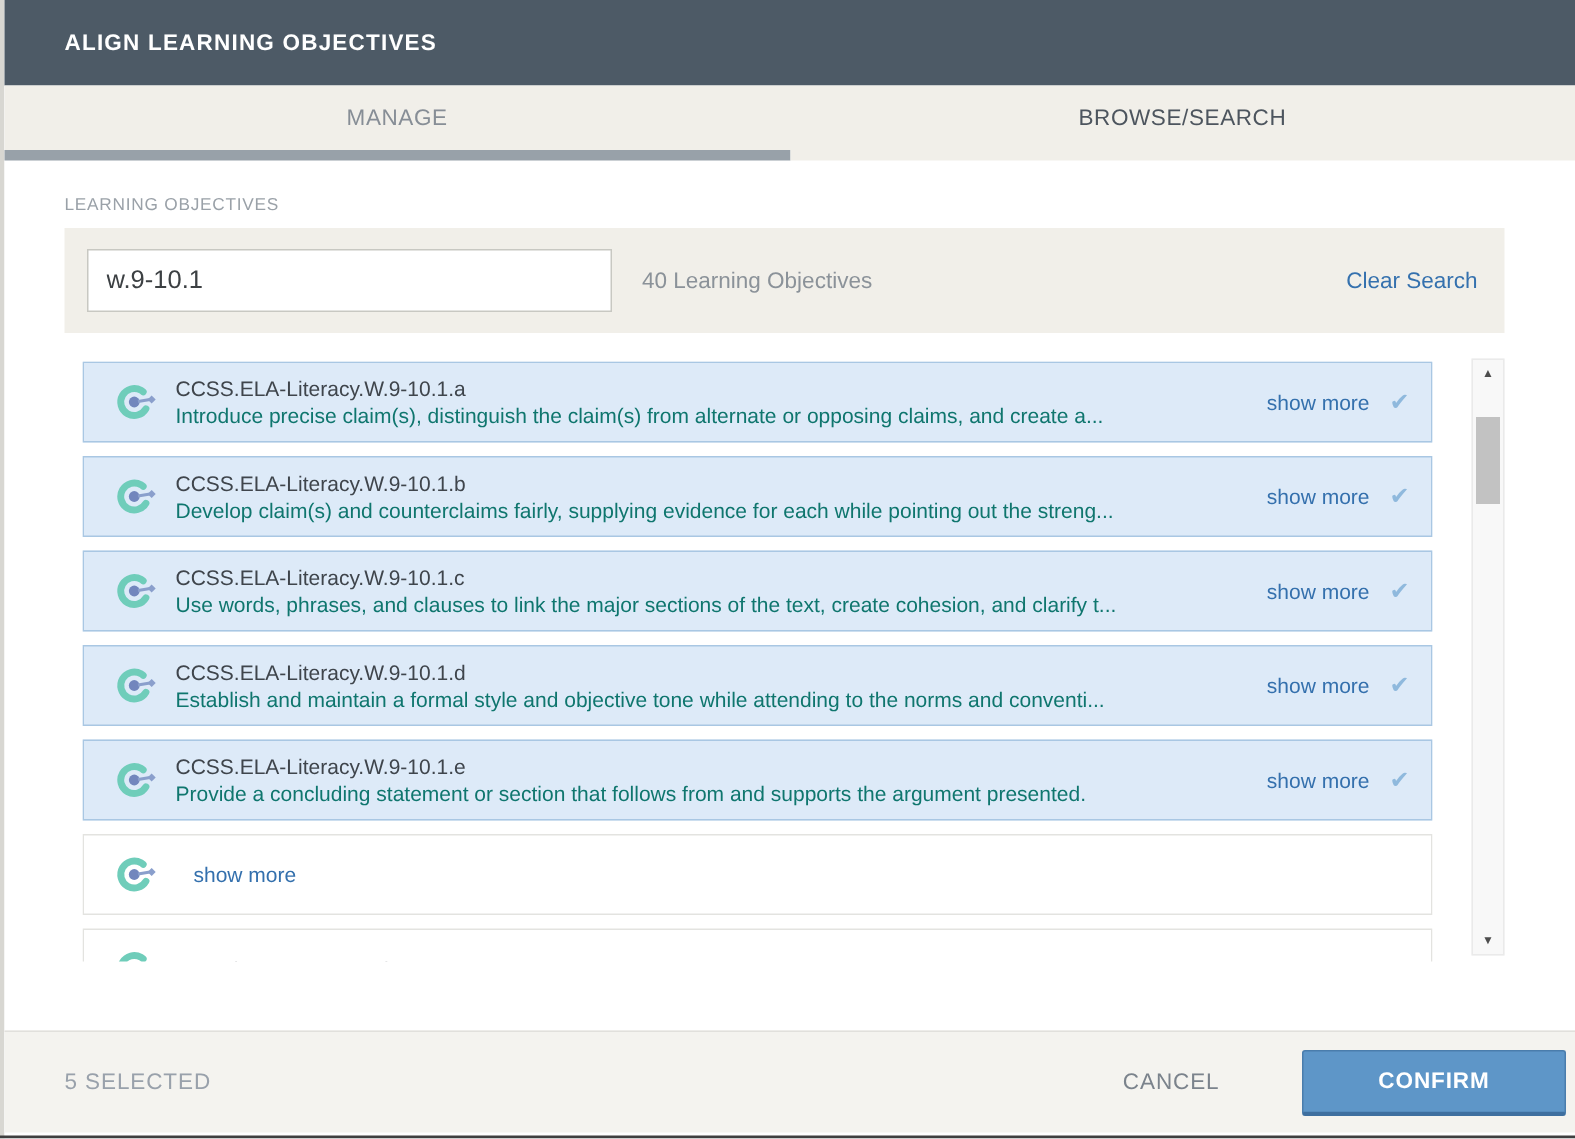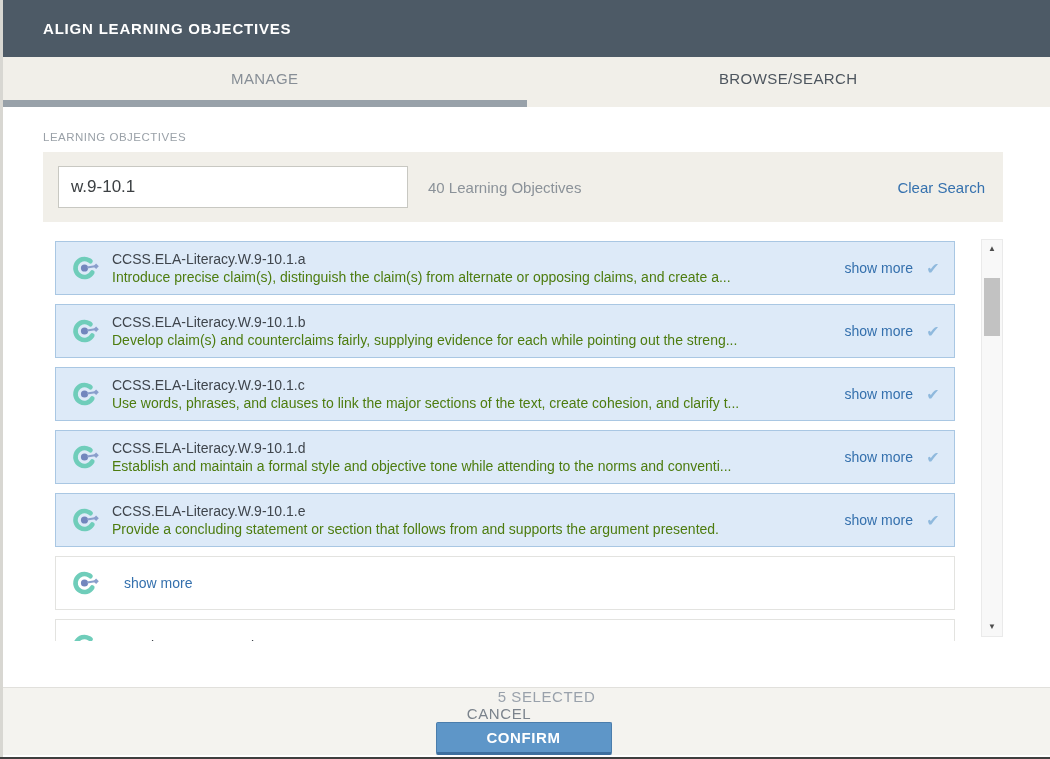--- a/index.html
+++ b/index.html
@@ -45,44 +45,44 @@
     outline:none;
   }
   .results-count { margin-left:20px; font-size:15px; color:#8b9299; flex:1; }
   .clear-search { font-size:15px; color:#3571ae; cursor:pointer; white-space:nowrap; }
 
   
   .list-wrapper { position:relative; margin:15px 47px 0 40px; height:404px; }
   .rows-clip { position:absolute; left:12px; right:48px; top:4px; bottom:0; overflow:hidden; }
   .objective-row {
     height:54px; border:1px solid #e3e3e0; background:#ffffff;
-    margin-bottom:9px; display:flex; align-items:center; padding:0 12px 0 15px;
+    margin-bottom:9px; display:flex; align-items:center; padding:0 12px 0 20px;
   }
   .objective-row.selected { background:#ddeaf8; border-color:#a9c7e3; }
   .objective-icon { flex:0 0 30px; width:30px; height:30px; margin-right:11px; }
   .objective-text { flex:1; min-width:0; overflow:hidden; }
   .objective-code { font-size:14px; color:#3f454c; line-height:18px; white-space:nowrap; }
-  .objective-description { font-size:14px; color:#4d7c0f; line-height:19px; white-space:nowrap; overflow:hidden; }
+  .objective-description { font-size:14px; color:#0f766e; line-height:19px; white-space:nowrap; overflow:hidden; }
   .show-more-link { font-size:14px; color:#3470ad; margin-left:12px; white-space:nowrap; cursor:pointer; }
   .check-icon { font-size:16px; color:#8fb9dd; margin-left:11px; width:18px; text-align:center; }
 
   
   .scrollbar { position:absolute; right:0; top:2px; width:22px; height:398px;
                background:#f8f8f8; border:1px solid #eaeaea; }
   .scroll-arrow { position:absolute; left:0; width:100%; height:18px; color:#4d4d4d;
                   font-size:8px; text-align:center; line-height:18px; cursor:pointer; }
   .scroll-arrow.up { top:0; }
   .scroll-arrow.down { bottom:0; }
   .scroll-thumb { position:absolute; left:2px; width:16px; top:38px; height:58px; background:#c2c2c2; cursor:pointer; }
 
   
   .modal-footer {
     position:absolute; left:0; right:0; bottom:2px; height:68px;
     background:#f4f3ef; border-top:1px solid #e1e0dc;
-    display:flex; align-items:center;flex-direction:column;
+    display:flex; align-items:center;
   }
   .selected-count { margin-left:40px; font-size:15px; color:#99a1ab; letter-spacing:0.6px; flex:1; }
   .cancel-button { font-size:15px; color:#7b838c; letter-spacing:0.6px; margin-right:55px; cursor:pointer;
                    background:none; border:none; font-family:"Liberation Sans",sans-serif; }
   .confirm-button {
     width:176px; height:44px; margin-right:6px;
     background:#5e96c8; color:#ffffff; font-size:15px; font-weight:bold; letter-spacing:0.6px;
     border:1px solid #4a7dac; border-bottom:3px solid #3e6f9f; border-radius:2px;
     font-family:"Liberation Sans",sans-serif; cursor:pointer;
   }

